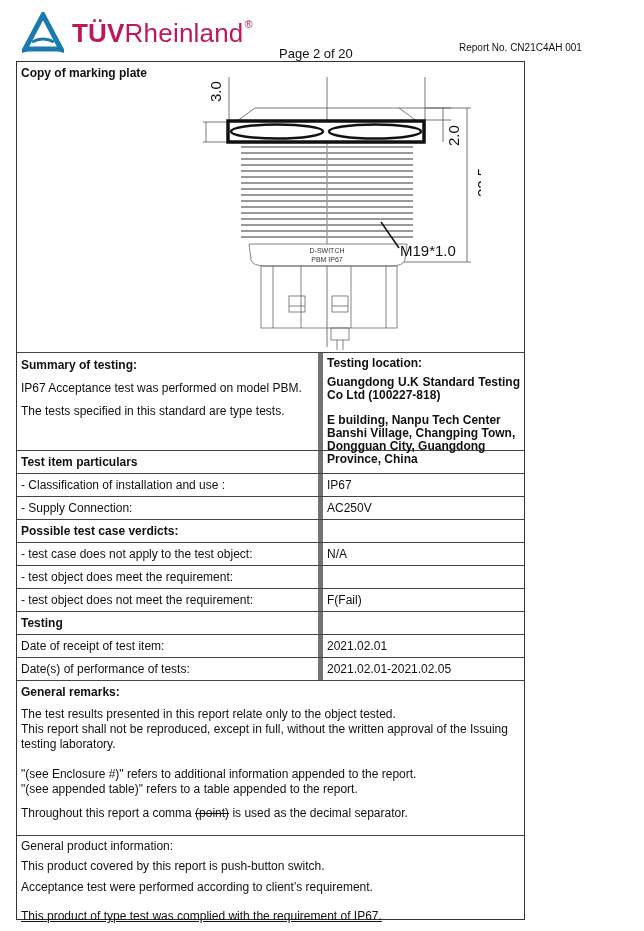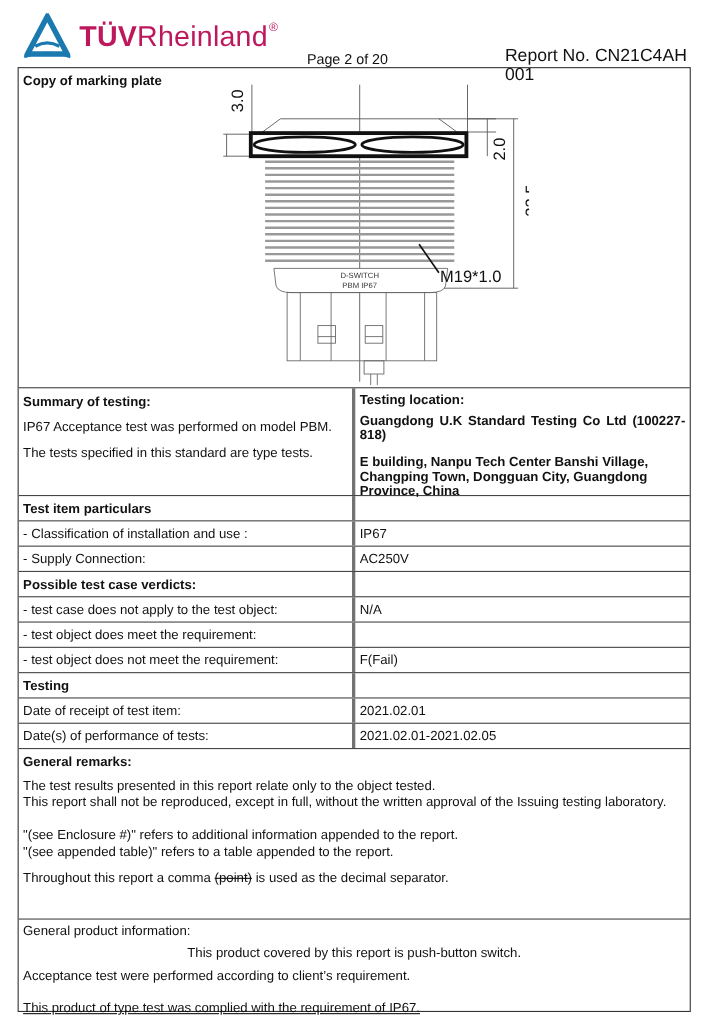--- a/index.html
+++ b/index.html
@@ -6,26 +6,26 @@
   html, body { width: 644px; height: 931px; background: #ffffff; overflow: hidden; }
   body { font-family: "Liberation Sans", sans-serif; color: #111; font-size: 12px; position: relative; }
 
   .header { position: absolute; left: 0; top: 0; width: 644px; height: 62px; }
   .logo { position: absolute; left: 22px; top: 12px; display: flex; align-items: center; }
   .logo svg { width: 42px; height: 42px; }
   .brand { margin-left: 8px; font-size: 26px; color: #be185d; letter-spacing: 0.2px; }
   .brand b { font-weight: bold; }
   .brand sup { font-size: 11px; vertical-align: 14px; margin-left: 1px; }
   .page-no { position: absolute; left: 279px; top: 46px; font-size: 13px; }
-  .report-no { position: absolute; left: 459px; top: 42px; font-size: 16px; }
+  .report-no { position: absolute; left: 459px; top: 42px; font-size: 10px; text-align: center; }
 
-  .doc { position: absolute; left: 16px; top: 61px; width: 612px; border: 1px solid #333; }
+  .doc { position: absolute; left: 16px; top: 61px; width: 509px; border: 1px solid #333; }
   .row { display: flex; border-top: 1px solid #444; }
   .row:first-child { border-top: none; }
-  .c1 { width: 306px; border-right: 3px solid #737373; padding: 3px 4px; }
+  .c1 { width: 306px; border-right: 5px solid #737373; padding: 3px 4px; }
   .c2 { flex: 1; padding: 3px 4px; }
   .full { flex: 1; padding: 3px 4px; }
   .bold { font-weight: bold; }
   .row.h23 { height: 23px; }
   .row.h23 .c1, .row.h23 .c2 { display: flex; align-items: center; }
 
   .marking { height: 290px; position: relative; }
   .marking .title { position: absolute; left: 4px; top: 4px; font-weight: bold; }
   .drawing { position: absolute; left: 164px; top: 10px; width: 300px; height: 280px; }
 
@@ -181,19 +181,19 @@
       <p>This report shall not be reproduced, except in full, without the written approval of the Issuing testing laboratory.</p>
       <p style="margin-top:15px;">"(see Enclosure #)" refers to additional information appended to the report.</p>
       <p>"(see appended table)" refers to a table appended to the report.</p>
       <p style="margin-top:9px;"><span>Throughout this report a comma </span><span class="strike">(point)</span><span> is used as the decimal separator.</span></p>
     </div>
   </div>
 
   <div class="row" style="height:84px;">
     <div class="full">
       <div>General product information:</div>
-      <p style="margin-top:6px;text-align:center;">This product covered by this report is push-button switch.</p>
+      <p style="margin-top:6px;">This product covered by this report is push-button switch.</p>
       <p style="margin-top:7px;">Acceptance test were performed according to client’s requirement.</p>
       <p style="margin-top:15px;text-decoration:underline;">This product of type test was complied with the requirement of IP67.</p>
     </div>
   </div>
 
 </div>
 
 </body></html>

